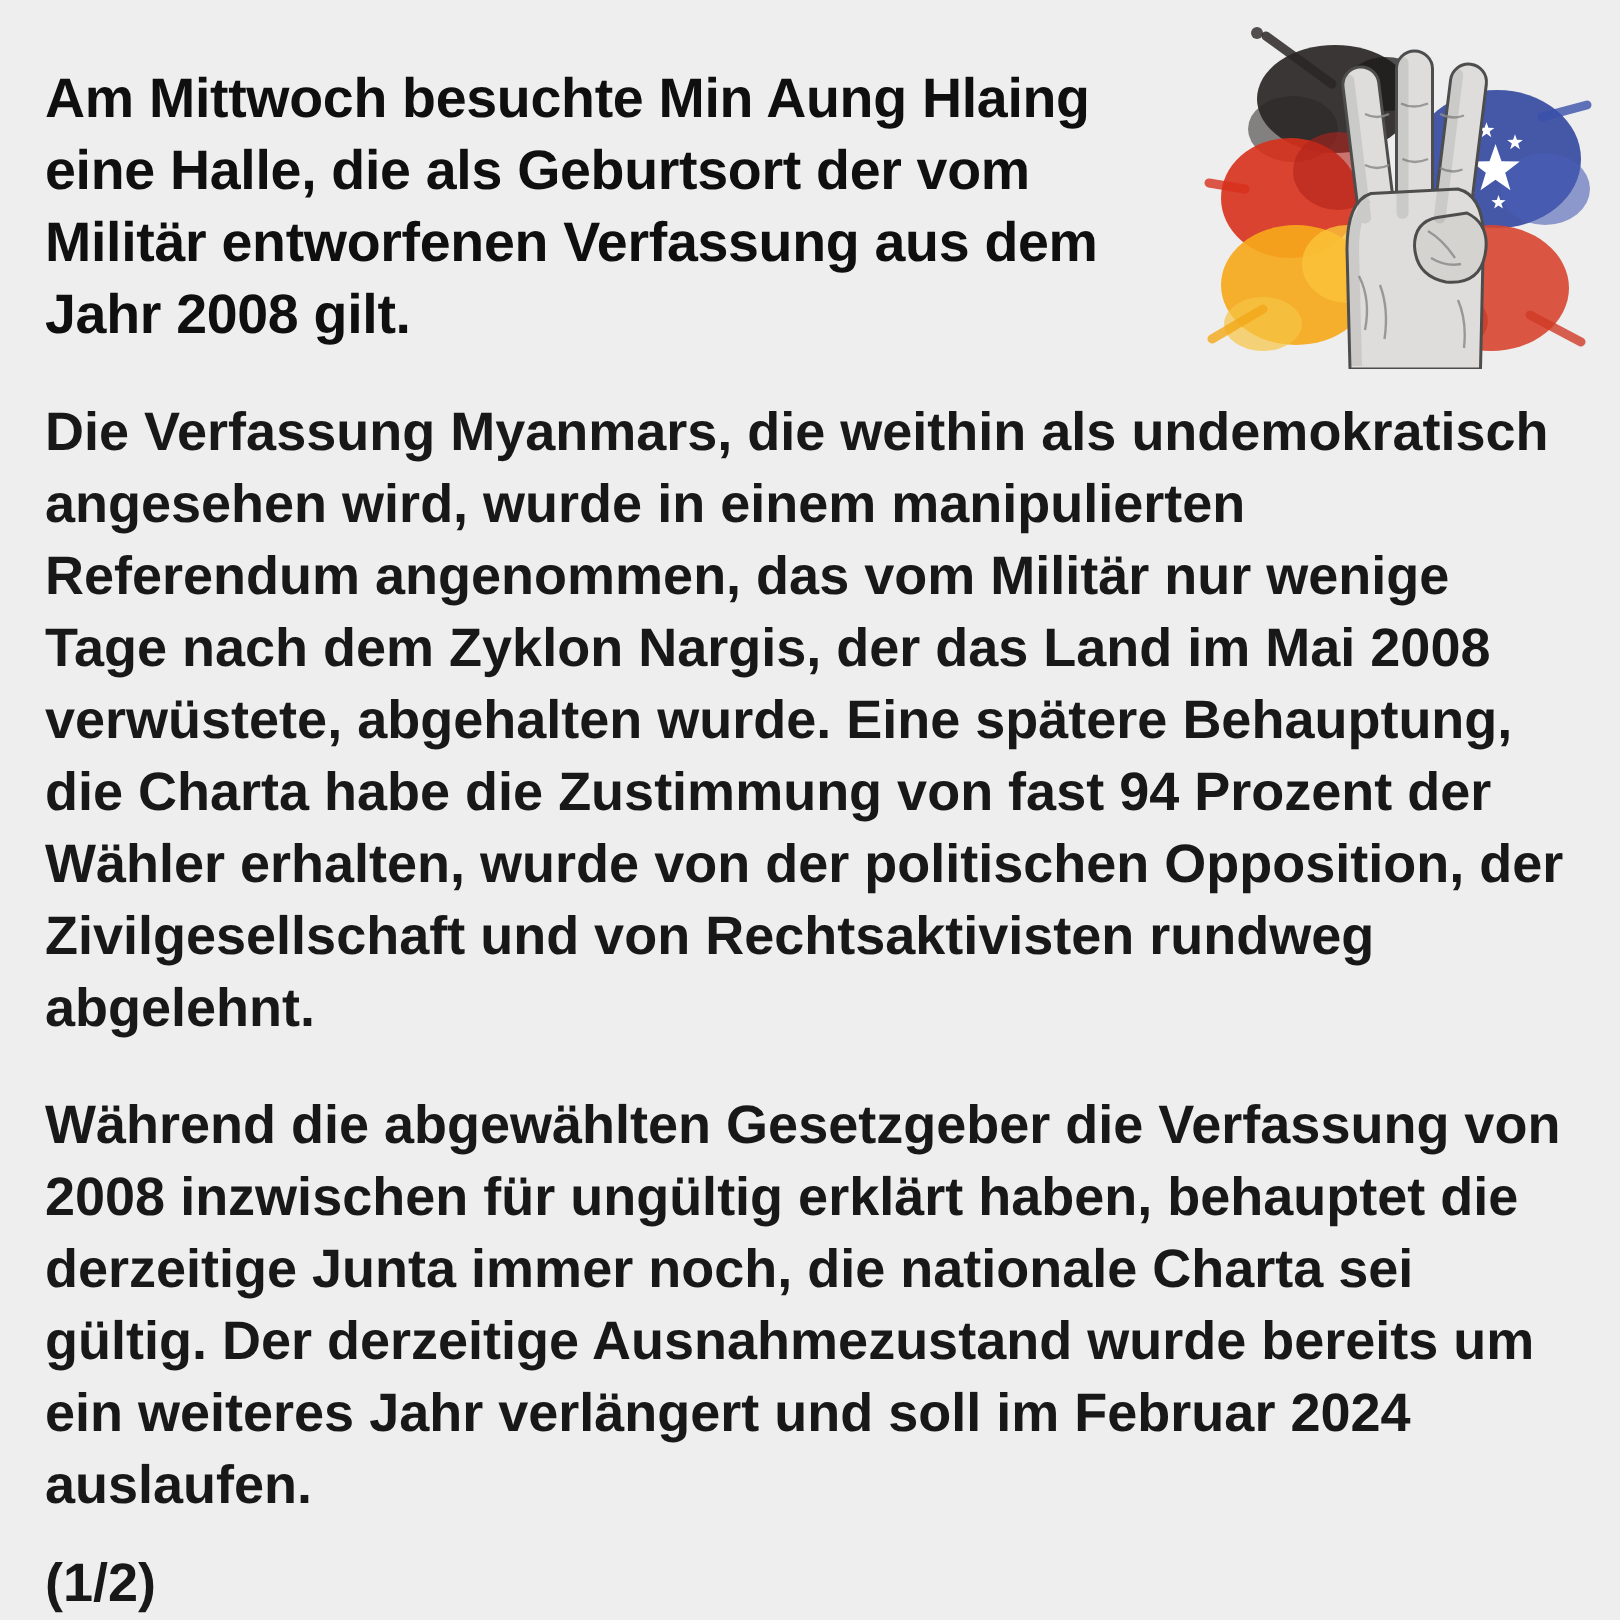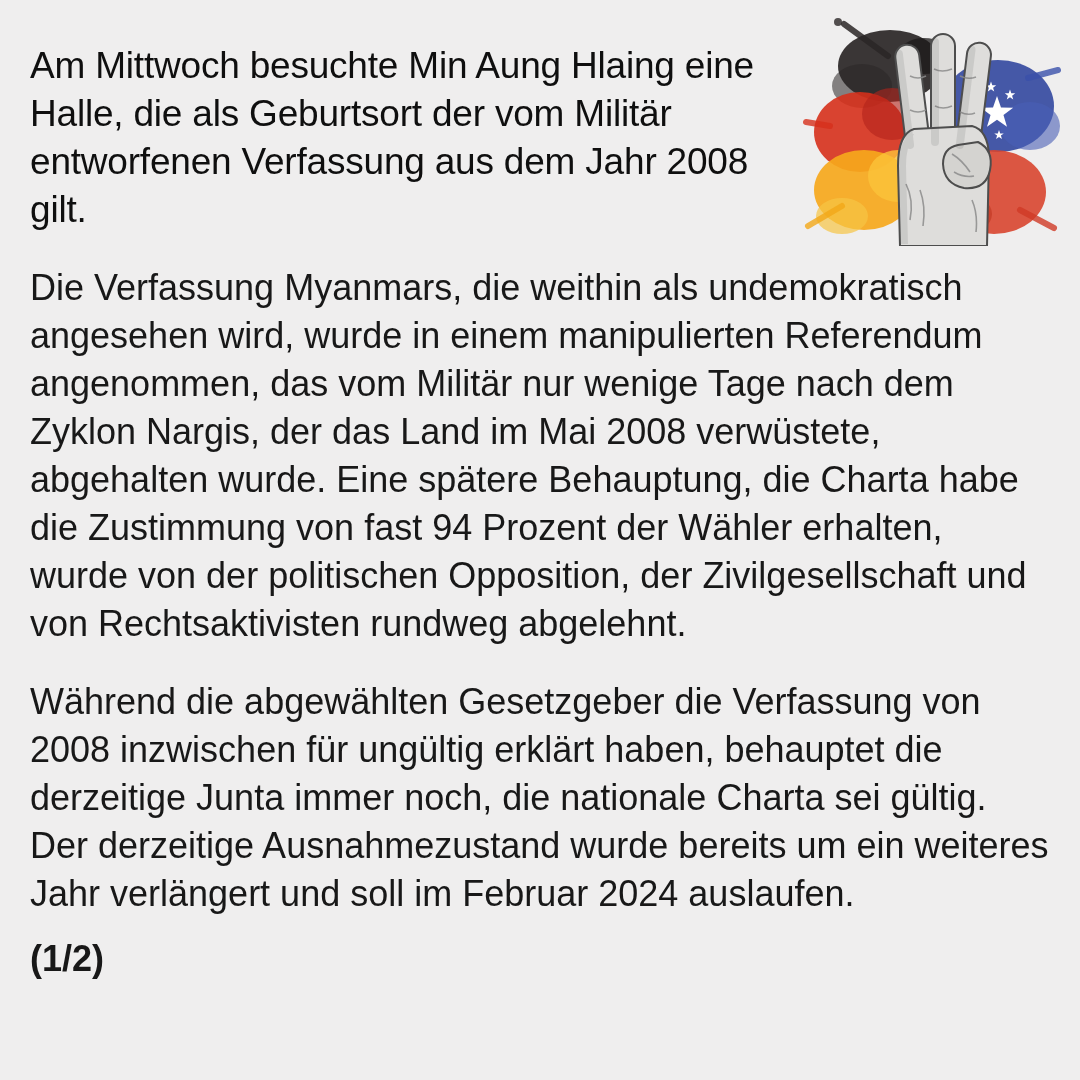--- a/index.html
+++ b/index.html
@@ -15,37 +15,37 @@
     position: relative;
     width: 1080px;
     height: 1080px;
     box-sizing: border-box;
     padding: 42px 30px 0 30px;
     color: #141414;
   }
   .headline {
     width: 762px;
     font-size: 37px;
-    font-weight: 400;
+    font-weight: 700;
     line-height: 48px;
     letter-spacing: -0.2px;
     color: #0f0f0f;
   }
   .illustration {
     position: absolute;
     top: 14px;
     right: 16px;
     width: 262px;
     height: 232px;
   }
   .body-par {
     width: 1020px;
     margin: 30px 0 0 0;
     font-size: 36px;
-    font-weight: 400;
+    font-weight: 700;
     line-height: 48px;
     color: #181818;
   }
   .pagination {
     margin-top: 20px;
     font-size: 36px;
     font-weight: 700;
     color: #181818;
   }
 </style>

